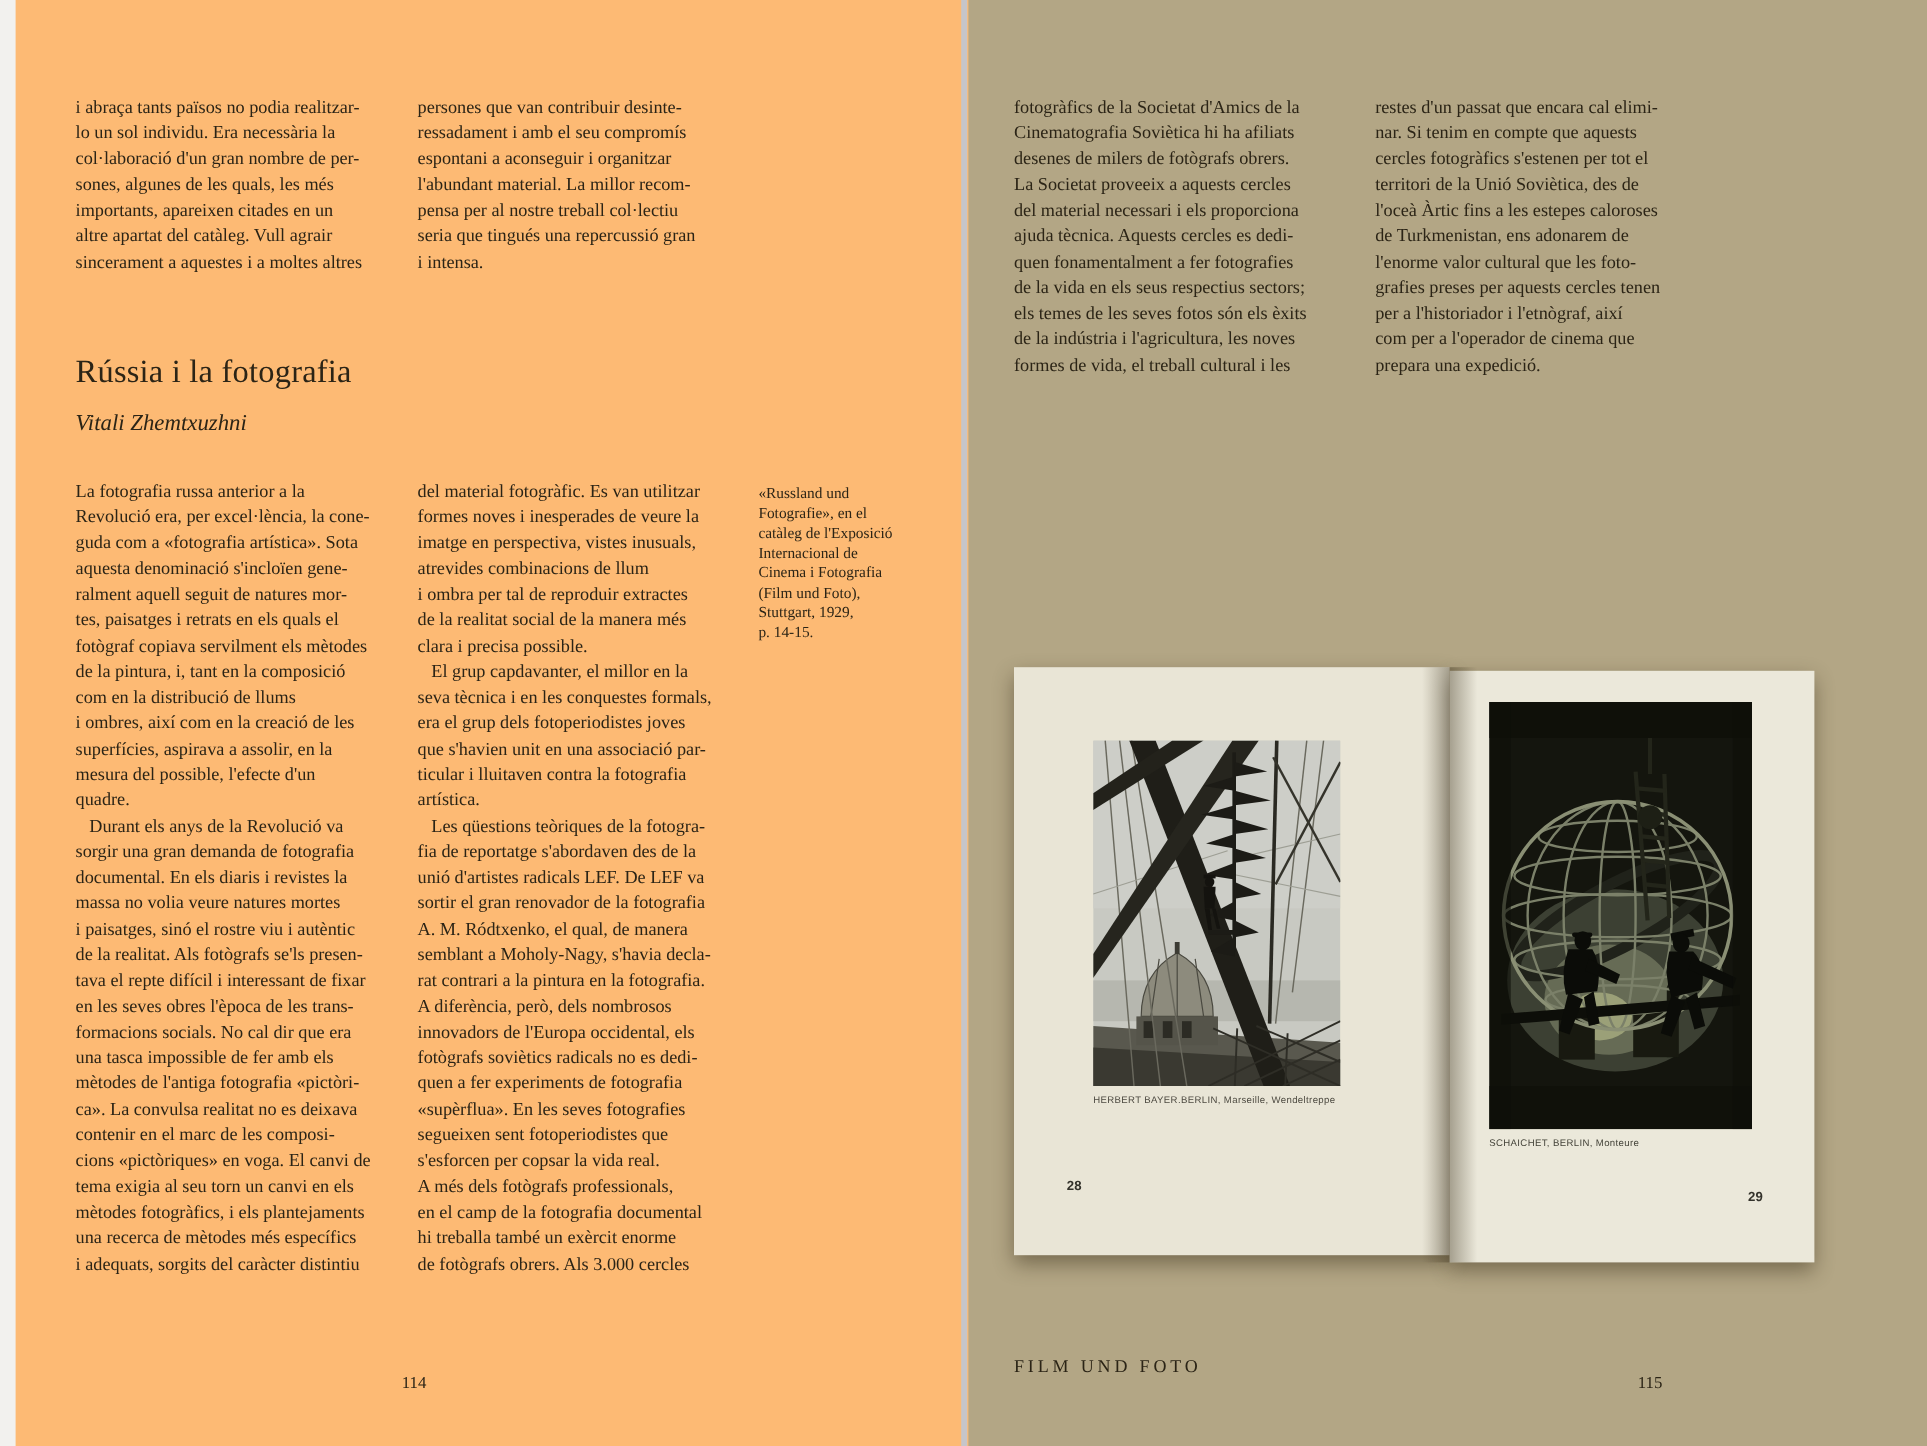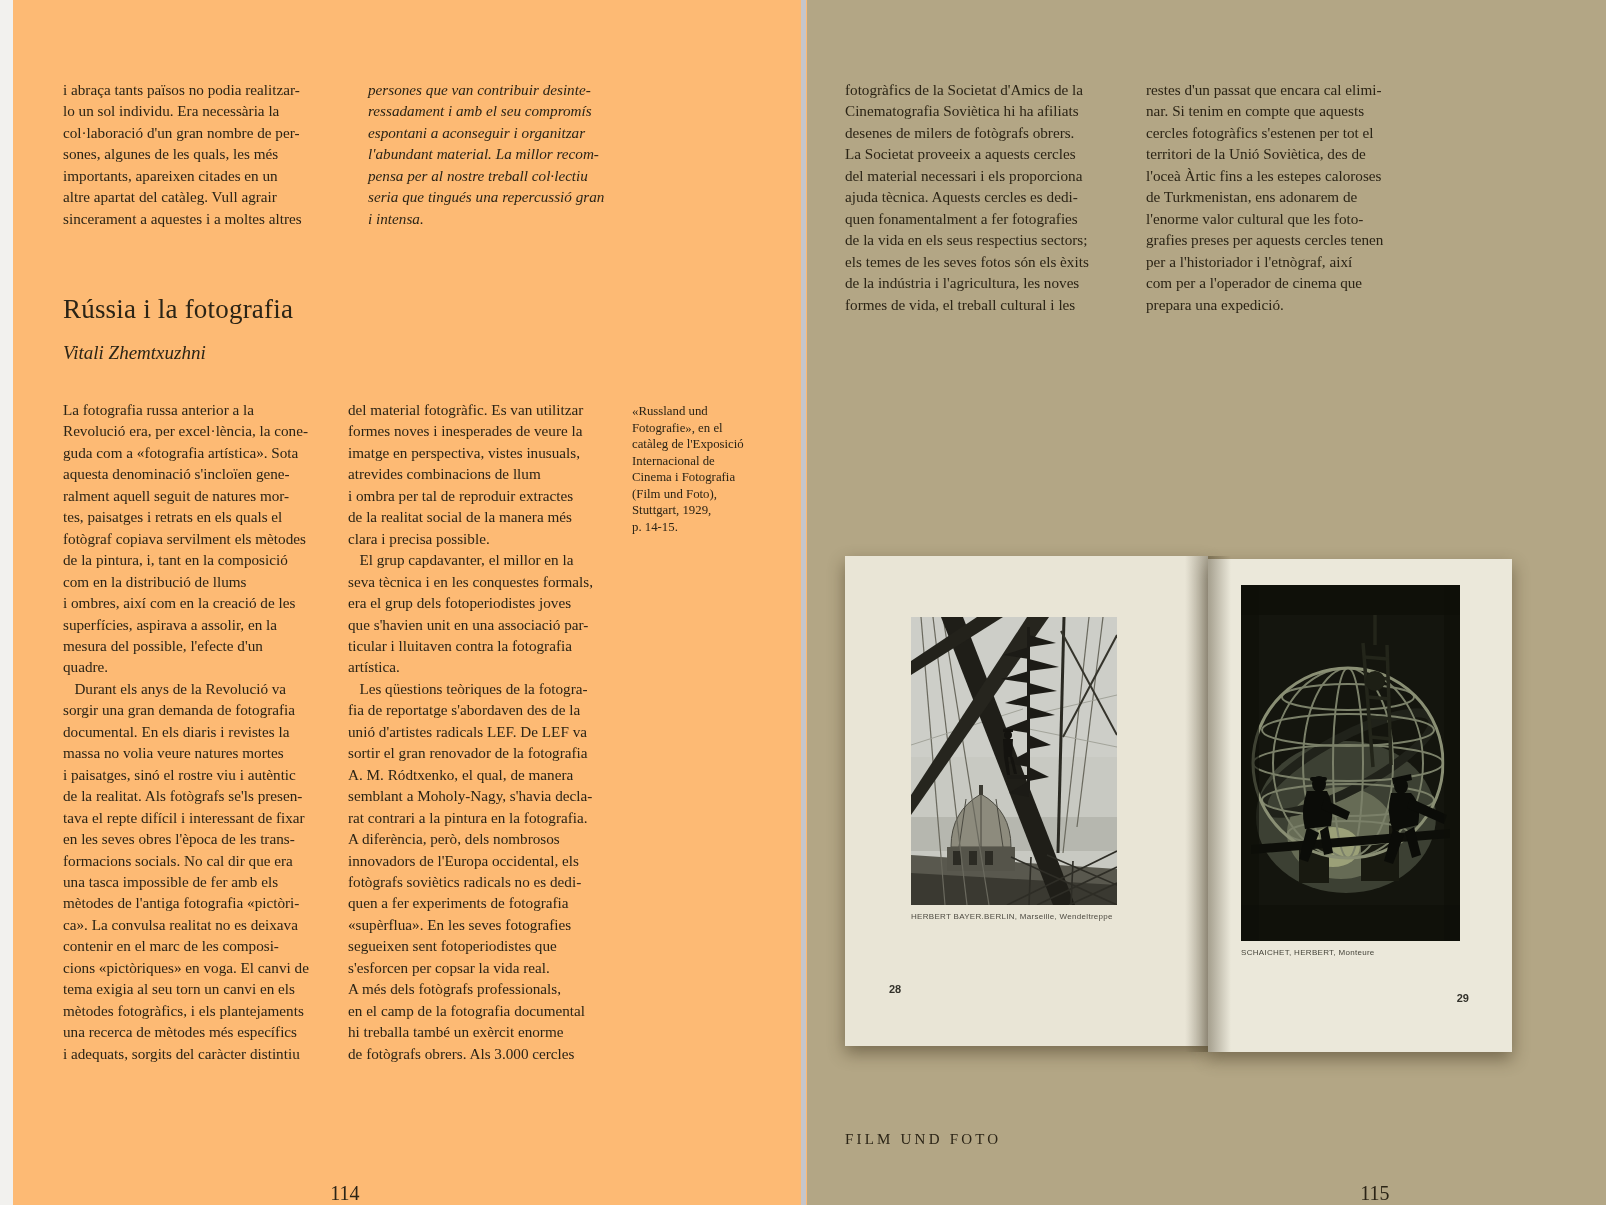--- a/index.html
+++ b/index.html
@@ -11,21 +11,21 @@
   .right-half{position:absolute;left:807px;top:0;width:799px;height:1205px;background:#b3a685;}
   .edge-strip-left{position:absolute;left:0;top:0;width:13px;height:1205px;background:#f2f1ee;}
   .gutter-strip{position:absolute;left:801px;top:0;width:5px;height:1205px;background:#c6c5c9;}
 
   .col{position:absolute;white-space:pre;font-size:15.2px;line-height:21.45px;}
   .heading{position:absolute;left:63px;top:294px;font-size:27px;letter-spacing:.2px;}
   .author{position:absolute;left:63px;top:342px;font-size:19px;font-style:italic;}
   .margin-note{position:absolute;left:632px;top:403px;white-space:pre;font-size:12.8px;line-height:16.5px;}
   .photo-caption{position:absolute;left:845px;top:484px;white-space:pre;font-size:13.8px;line-height:18.8px;}
 
-  .folio{position:absolute;top:1182px;font-size:20px;}
+  .folio{position:absolute;top:1146px;font-size:14px;}
   .folio-left{left:310px;width:70px;text-align:center;}
   .folio-right{left:1340px;width:70px;text-align:center;}
   .running-title{position:absolute;left:845px;top:1131px;font-size:15px;letter-spacing:3.2px;}
 
   .book{position:absolute;left:845px;top:556px;width:667px;height:496px;}
   .book-page{position:absolute;box-shadow:0 7px 16px rgba(46,36,16,.45);}
   .book-page-left{left:0;top:0;width:363px;height:490px;background:#e9e5d6;}
   .book-page-right{left:363px;top:3px;width:304px;height:493px;background:#ebe8da;}
   .book-gutter{position:absolute;left:340px;top:0;width:46px;height:496px;
     background:linear-gradient(90deg,rgba(58,48,26,0) 0%,rgba(58,48,26,.38) 52%,rgba(58,48,26,0) 100%);}
@@ -50,21 +50,21 @@
   <div class="edge-strip-left"></div>
   <div class="gutter-strip"></div>
 
   <div class="col" style="left:63px;top:79px;">i abraça tants països no podia realitzar-
 lo un sol individu. Era necessària la
 col·laboració d'un gran nombre de per-
 sones, algunes de les quals, les més
 importants, apareixen citades en un
 altre apartat del catàleg. Vull agrair
 sincerament a aquestes i a moltes altres</div>
-  <div class="col" style="left:368px;top:79px;font-style:italic;">persones que van contribuir desinte-
+  <div class="col" style="left:348px;top:79px;">persones que van contribuir desinte-
 ressadament i amb el seu compromís
 espontani a aconseguir i organitzar
 l'abundant material. La millor recom-
 pensa per al nostre treball col·lectiu
 seria que tingués una repercussió gran
 i intensa.</div>
 
   <div class="heading">Rússia i la fotografia</div>
   <div class="author">Vitali Zhemtxuzhni</div>
 
@@ -306,21 +306,21 @@
         <path d="M169 213 L206 230 L203 239 L166 223 Z"></path>
         <path d="M152 244 L143 276 L152 279 L163 250 Z"></path>
         <path d="M173 242 L180 270 L171 273 L164 247 Z"></path>
       </g>
 
       <rect width="219" height="30" fill="#0e0f09" opacity="0.8"></rect>
       <rect y="320" width="219" height="36" fill="#0e0f09" opacity="0.7"></rect>
       <rect width="18" height="356" fill="#0e0f09" opacity="0.6"></rect>
       <rect x="203" width="16" height="356" fill="#0e0f09" opacity="0.6"></rect>
     </svg>
-    <div class="book-caption bc-right">SCHAICHET, HERBERT, Monteure</div>
+    <div class="book-caption bc-right">SCHAICHET, BERLIN, Monteure</div>
     <div class="book-folio bf-right">29</div>
 
     <div class="book-gutter"></div>
   </div>
 
   <div class="running-title">FILM UND FOTO</div>
   <div class="folio folio-right">115</div>
 
 </div>
 

